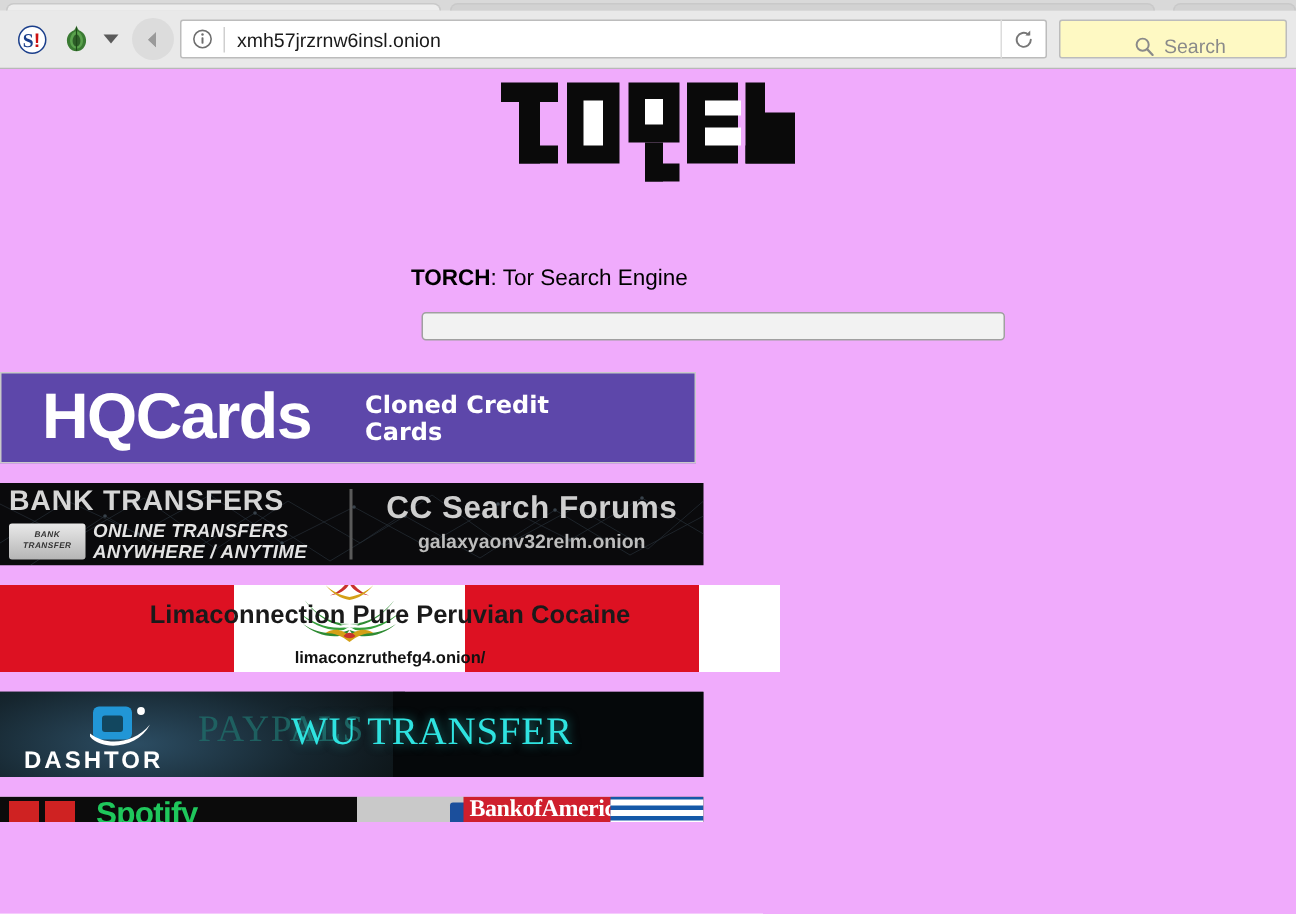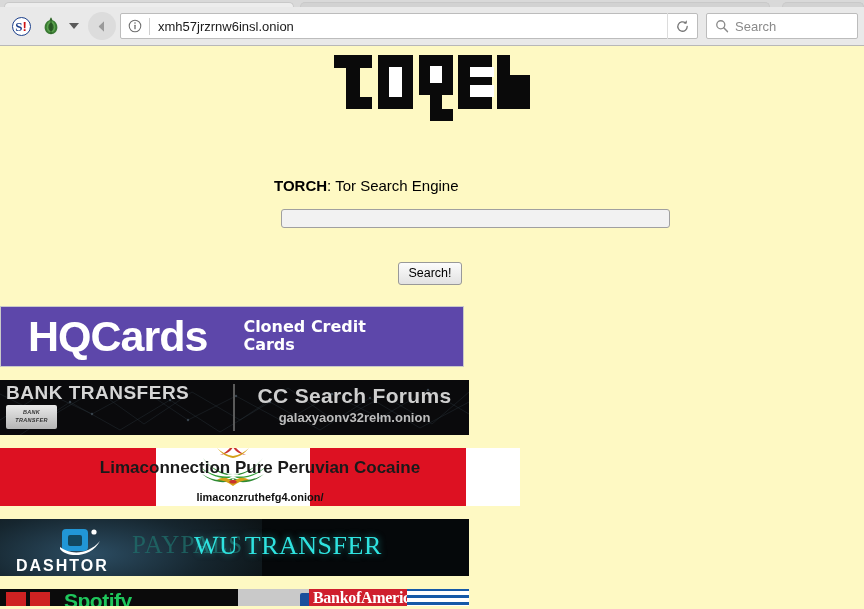--- a/index.html
+++ b/index.html
@@ -140,39 +140,40 @@
     display: flex; align-items: center; justify-content: center;
     border-left: 1px solid #dcdcdc;
     flex: 0 0 auto;
   }
   .reload-ico { width: 15px; height: 15px; display:block; }
 
   
   #search-box {
     width: 152px;
     height: 26px;
-    background: #ffffff;
+    background: #fef9c3;
     border: 1px solid #bcbcbc;
     border-radius: 2px;
     display: flex;
-    align-items: center;
+    align-items: flex-end;
     margin-left: 8px;
     flex: 0 0 auto;
+    padding-left: 41px;
   }
   .mag-ico { width: 14px; height: 14px; margin: 0 6px 0 8px; flex:0 0 auto; display:block; }
   #search-placeholder {
     font-size: 13px;
     color: #8a8a8a;
   }
 
   
   #page {
     width: 864px;
     height: 564px;
-    background: #fef9c3;
+    background: #f0abfc;
     overflow: hidden;
     position: relative;
   }
 
   
   #logo-wrap {
     width: 100%;
     text-align: center;
     padding-top: 7px;
     height: 118px;
@@ -641,23 +642,20 @@
   </div>
 
   <div id="tagline">
     <span class="brand">TORCH</span><span>: Tor Search Engine</span>
   </div>
 
   <div id="search-form-row">
     <input id="torch-input" type="text" value="" style="">
   </div>
 
-  <div id="search-btn-row">
-    <button id="search-submit">Search!</button>
-  </div>
 
   <div id="ads">
 
     <div class="ad-slot">
       <div id="ad-hqcards">
         <div id="hqcards-main">HQCards</div>
         <div id="hqcards-sub">Cloned Credit Cards</div>
       </div>
     </div>
 
@@ -688,20 +686,24 @@
           </g>
         </svg>
 
         <div id="bank-left">
           <div id="bank-title">BANK TRANSFERS</div>
           <div id="bank-body">
             <div id="bank-chip">
               <span>BANK</span>
               <span>TRANSFER</span>
             </div>
+            <div>
+              <div class="bank-line">ONLINE TRANSFERS</div>
+              <div class="bank-line">ANYWHERE / ANYTIME</div>
+            </div>
           </div>
         </div>
 
         <div id="bank-divider"></div>
 
         <div id="bank-right">
           <div id="galaxy-title">CC Search Forums</div>
           <div id="galaxy-url">galaxyaonv32relm.onion</div>
         </div>
       </div>

